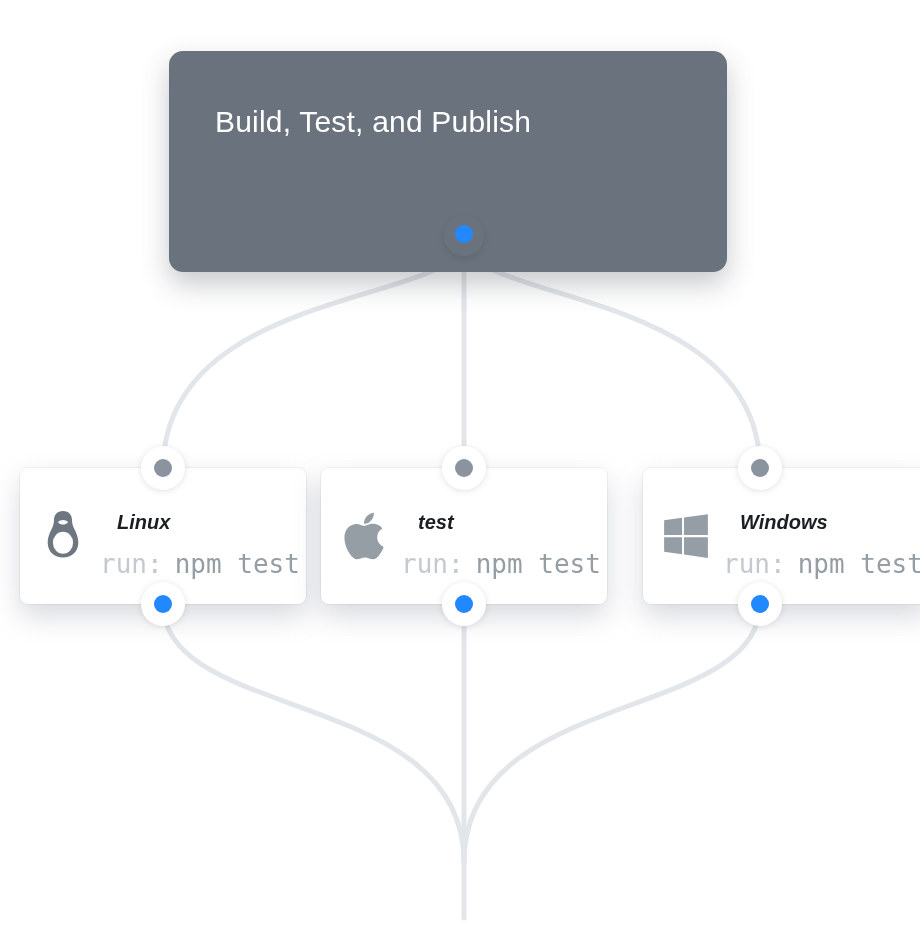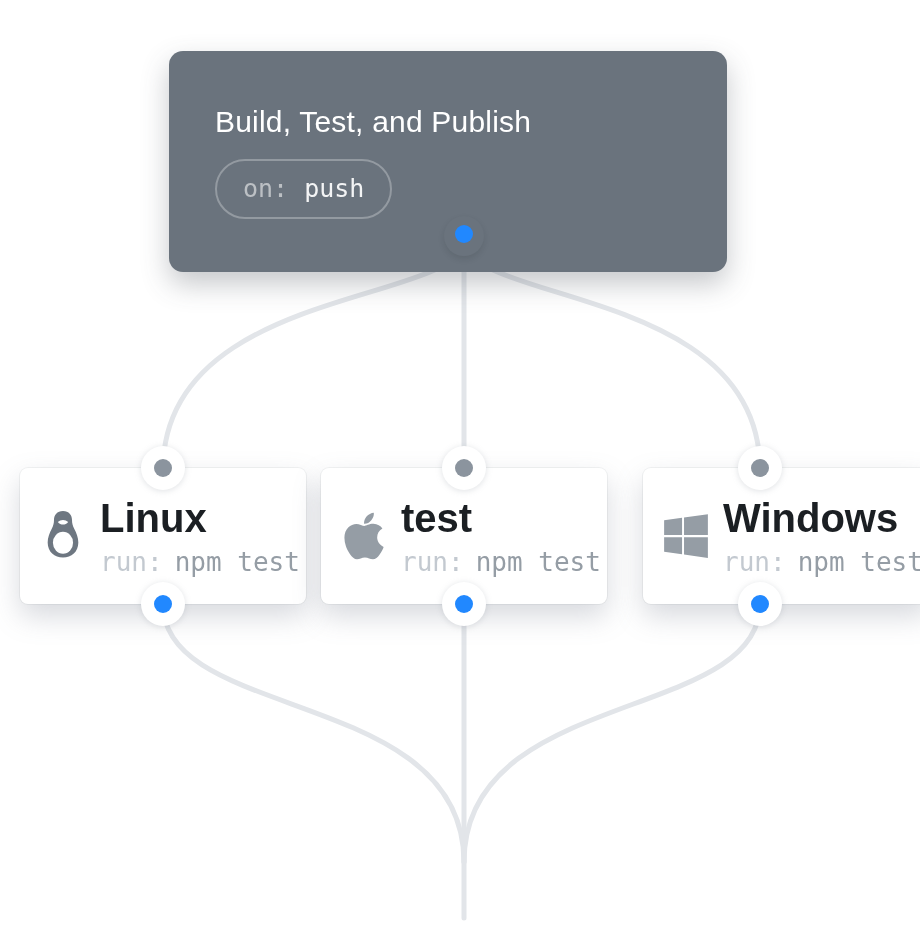--- a/index.html
+++ b/index.html
@@ -69,23 +69,24 @@
     padding-left:18px;
   }
   .job-icon{
     width:50px;display:flex;justify-content:center;align-items:center;
     margin-right:12px;flex:none;
   }
   .job-0 .job-icon{color:var(--icon-linux,#6e7781);}
   .job-1 .job-icon{color:var(--icon-macos,#959da5);}
   .job-2 .job-icon{color:var(--icon-windows,#959da5);}
   .job-title{
-    margin:0;
-    font-size:40px;font-weight:600;line-height:1.1;
+    margin:17px;
+    font-size:20px;font-weight:600;line-height:1.1;
     color:#1b1f23;
+    font-style:italic;
   }
   .run-line{
     margin-top:8px;
     font-family:"DejaVu Sans Mono", monospace;
     font-size:26px;line-height:1.1;
     white-space:nowrap;
   }
   .run-label{color:#c3c9d0;}
   .run-value{color:#959da5;margin-left:12px;}
 </style>
@@ -98,24 +99,20 @@
     <path d="M464 240 C464 304, 163 286, 163 470"></path>
     <path d="M464 240 L464 470"></path>
     <path d="M464 240 C464 304, 760 286, 760 470"></path>
     <path d="M163 604 C163 722, 464 688, 464 862"></path>
     <path d="M464 604 L464 918"></path>
     <path d="M760 604 C760 722, 464 688, 464 862"></path>
   </svg>
 
   <section class="wf-card">
     <h1 class="wf-title">Build, Test, and Publish</h1>
-    <div class="pill">
-      <span class="pill-label">on:</span>
-      <span class="pill-value">push</span>
-    </div>
   </section>
   <span class="bump bump-gray" style="left:444px;top:216px"></span>
   <span class="dot dot-blue" style="left:455px;top:225px"></span>
 
   <section class="job-card job-0" style="left:20px">
     <span class="job-icon">
       <svg width="46" height="54" viewBox="0 0 48 56" fill="currentColor">
         <path d="M24 2 C17.8 2 14.6 6.3 14.6 11.4 C14.6 14.6 14 17.2 12.3 20.4 C9.9 25 8 30 8 34.8 C8 44.6 15.2 50.5 24 50.5 C32.8 50.5 40 44.6 40 34.8 C40 30 38.1 25 35.7 20.4 C34 17.2 33.4 14.6 33.4 11.4 C33.4 6.3 30.2 2 24 2 Z"></path>
         <ellipse cx="24" cy="35" rx="10.5" ry="11.5" fill="#ffffff"></ellipse>
         <path fill="#ffffff" d="M18.6 13.4 C20.2 15.3 21.9 16.1 24 16.1 C26.1 16.1 27.8 15.3 29.4 13.4 C27.8 11.9 26.1 11.2 24 11.2 C21.9 11.2 20.2 11.9 18.6 13.4 Z"></path>

